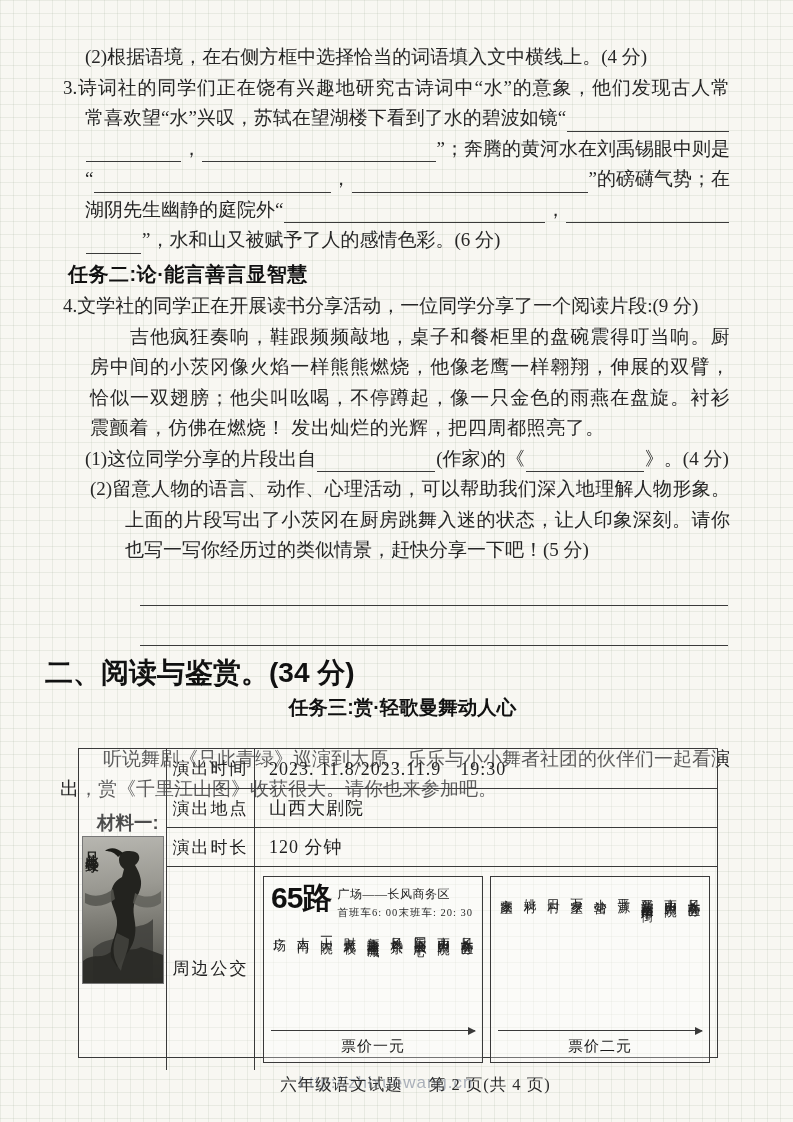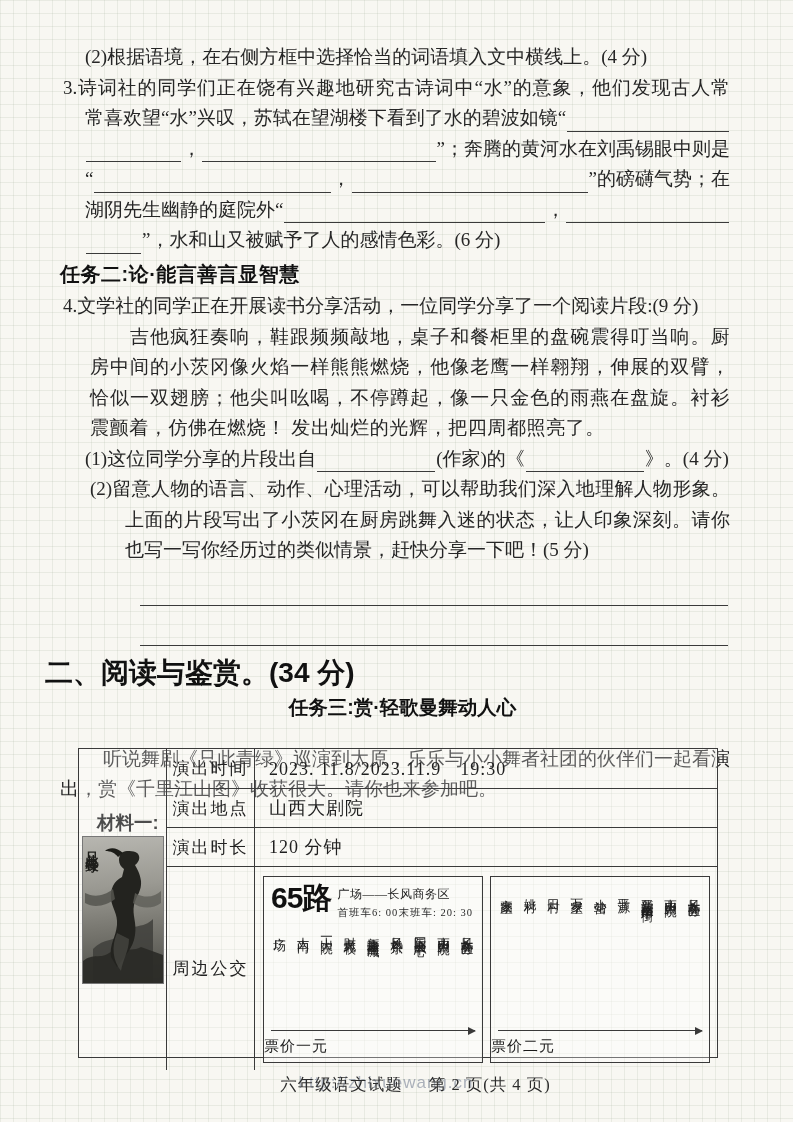--- a/index.html
+++ b/index.html
@@ -21,21 +21,21 @@
   .flexline{display:flex;align-items:flex-end;height:30.5px;}
   .flexline .seg{white-space:nowrap;flex:0 0 auto;line-height:30.5px;}
   .blank{border-bottom:1.3px solid #3a3a3a;height:23px;margin:0 1px 2px 1px;flex:0 0 auto;}
   .grow{flex:1 1 auto;}
   .g16{flex:1.6 1 auto;}
   .g10{flex:1 1 auto;}
   .w95{width:95px;}
   .w55{width:55px;}
   .w118{width:118px;}
   h3.task{font-family:"Liberation Sans","DejaVu Sans",sans-serif;font-weight:700;
-    font-size:20px;color:#111;margin:3px 0 2px 0;letter-spacing:.5px;}
+    font-size:20px;color:#111;margin:3px 0 2px 8px;letter-spacing:.5px;}
   .para{text-align:justify;line-height:30.5px;}
   .passage{padding-left:30px;text-indent:40px;letter-spacing:.6px;}
   .sub2{padding-left:65px;text-indent:-35px;}
   .ans-rule{margin:13px 2px 0 80px;height:26px;border-bottom:1.2px solid #3a3a3a;}
   .sec2-head{font-family:"Liberation Sans","DejaVu Sans",sans-serif;font-weight:700;font-size:28px;
     margin:12px 0 0 -15px;color:#111;}
   .task3-head{font-family:"Liberation Sans","DejaVu Sans",sans-serif;font-weight:700;font-size:19.5px;
     margin:4px 0 0 15px;color:#111;text-align:center;}
   .sec2-intro{margin-top:21px;text-indent:43px;}
   .material-label{font-family:"Liberation Sans","DejaVu Sans",sans-serif;font-weight:700;
@@ -72,21 +72,21 @@
   .route-endpoints{font-size:12px;white-space:nowrap;color:#1d1d1d;letter-spacing:.5px;}
   .route-times{display:flex;justify-content:space-between;font-size:10.5px;color:#2a2a2a;
     white-space:nowrap;margin-top:3px;padding-right:2px;}
   .stations{display:flex;justify-content:space-between;align-items:flex-start;
     margin-top:7px;padding:0 2px;height:95px;}
   .station{writing-mode:vertical-rl;text-orientation:upright;font-size:12.5px;line-height:1;
     letter-spacing:1.5px;color:#1d1d1d;}
   .route-arrow{position:absolute;left:7px;right:7px;bottom:31px;border-top:1.2px solid #3a3a3a;}
   .route-arrow::after{content:"";position:absolute;right:-1px;top:-4.5px;width:0;height:0;
     border-left:8px solid #3a3a3a;border-top:4px solid transparent;border-bottom:4px solid transparent;}
-  .fare{position:absolute;left:0;right:0;bottom:6px;font-size:15px;
+  .fare{position:absolute;left:0;right:0;bottom:6px;text-align:center;font-size:15px;
     letter-spacing:1px;color:#1a1a1a;}
 
   
   .page-footer{position:absolute;top:1074px;left:16px;right:0;text-align:center;font-size:16.5px;
     color:#2c2c2c;letter-spacing:1px;margin-left:22px;}
   .page-footer .gap{display:inline-block;width:26px;}
   .watermark{position:absolute;top:1073px;left:50%;transform:translateX(-56%);
     font-family:"Liberation Sans","DejaVu Sans",sans-serif;font-size:17px;letter-spacing:1px;
     color:rgba(108,118,140,.55);white-space:nowrap;pointer-events:none;}
 </style>

